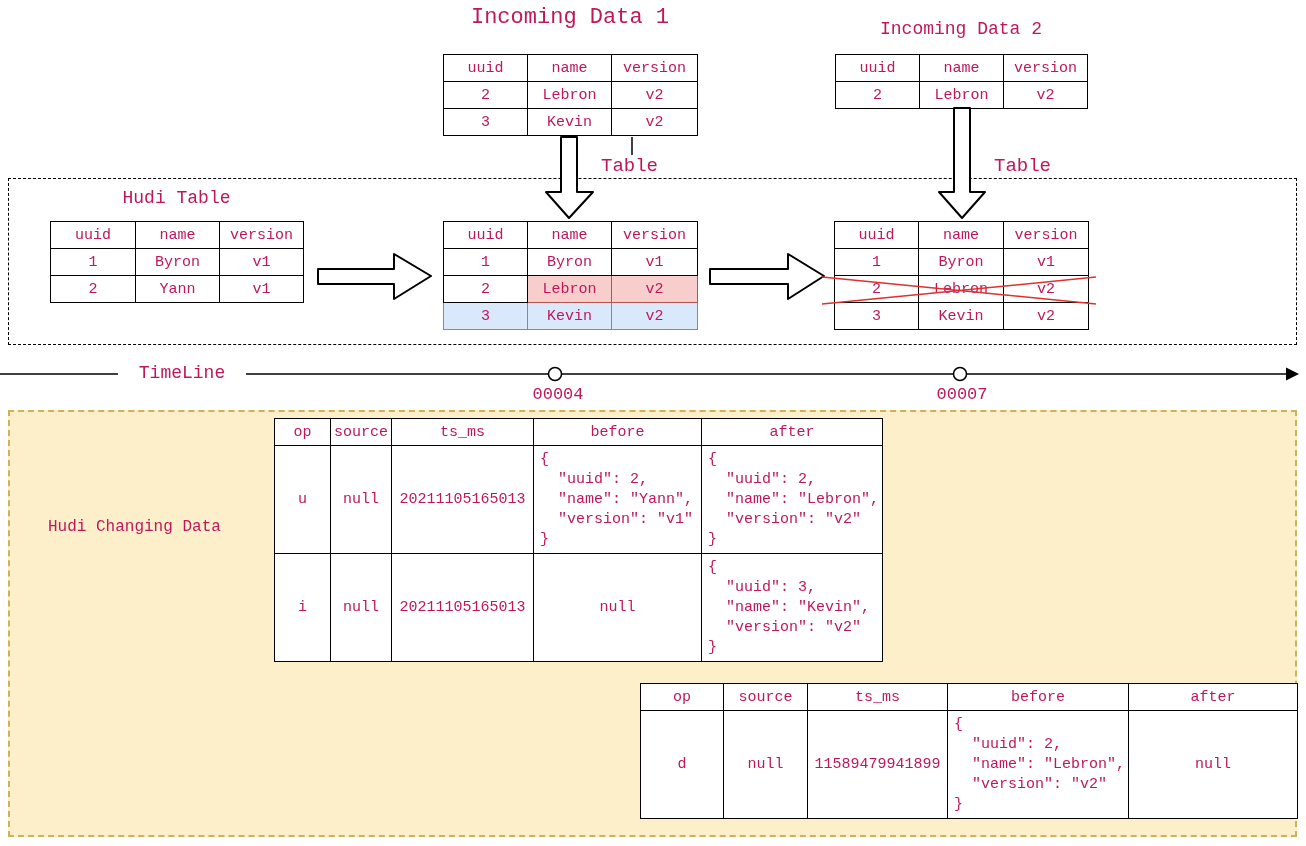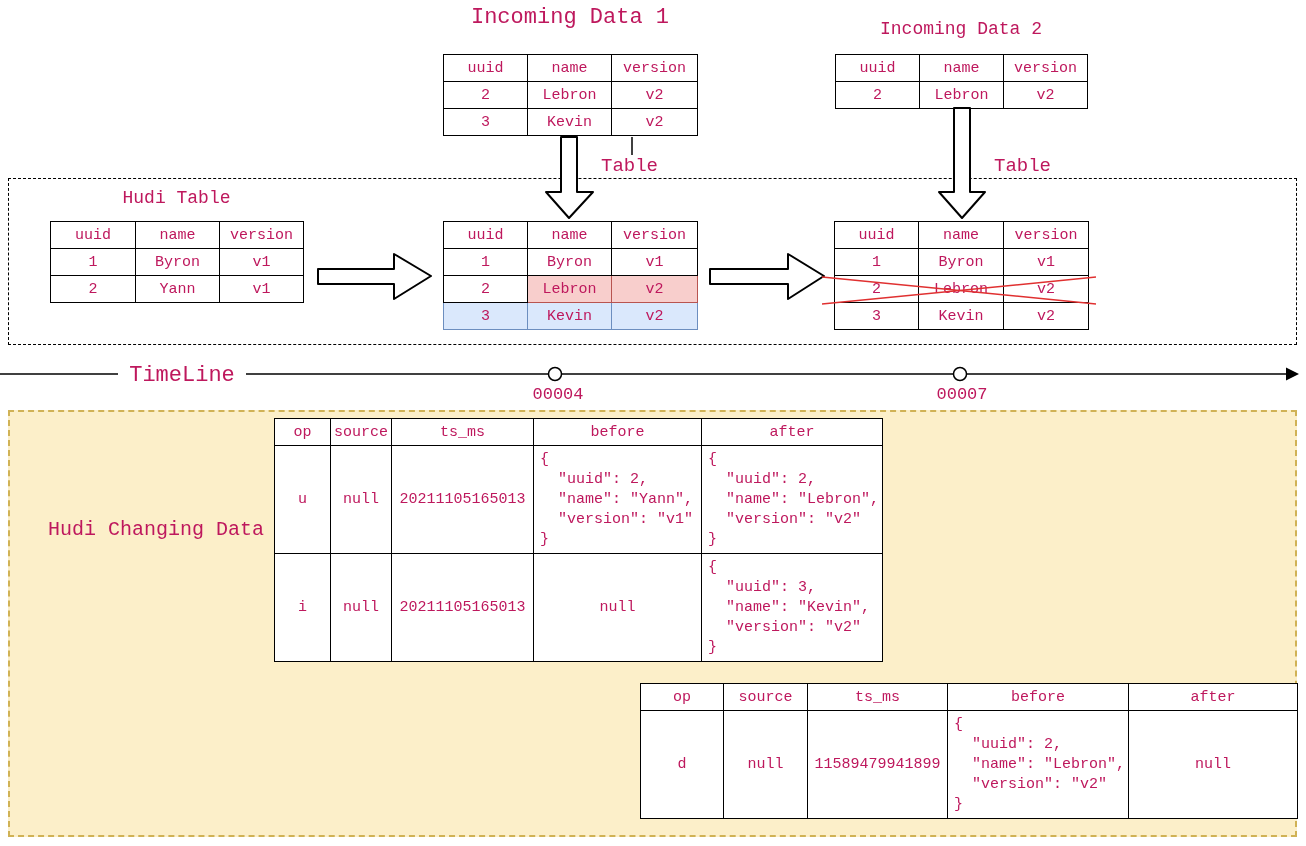--- a/index.html
+++ b/index.html
@@ -28,24 +28,24 @@
   #cdc-table-1 tbody tr, #cdc-table-2 tbody tr { height:108px; }
   .dtable td.json { text-align:left; white-space:pre; line-height:20px; padding-left:6px; }
 
   
   .lbl { position:absolute; z-index:5; white-space:nowrap; }
   #incoming1-title { left:443px; top:5px;  width:254px; text-align:center; font-size:22px; }
   #incoming2-title { left:835px; top:19px;  width:252px; text-align:center; font-size:18px; }
   #hudi-box-title  { left:50px;  top:188px; width:253px; text-align:center; font-size:18px; }
   #upsert-label    { left:601px; top:155px; font-size:19px; }
   #delete-label    { left:994px; top:155px; font-size:19px; }
-  #timeline-label  { left:118px; top:363px; width:128px; text-align:center; font-size:22px; }
+  #timeline-label  { left:118px; top:363px; width:128px; text-align:center; font-size:18px; }
   #instant-1-label { left:508px; top:385px; width:100px; text-align:center; font-size:17px; }
   #instant-2-label { left:912px; top:385px; width:100px; text-align:center; font-size:17px; }
-  #changing-title  { left:48px;  top:518px; font-size:20px; }
+  #changing-title  { left:48px;  top:518px; font-size:16px; }
 
   
   #overlay { position:absolute; left:0; top:0; width:1306px; height:846px; z-index:4; pointer-events:none; }
   .hollow-arrow { fill:#fff; stroke:#000; stroke-width:2; stroke-linejoin:round; }
   .axis-line { stroke:#000; stroke-width:1.5; }
   .instant-dot { fill:#fff; stroke:#000; stroke-width:1.5; }
   .cross-line { stroke:var(--delete_cross); stroke-width:1.5; }
   .leader-line { stroke:#000; stroke-width:1.5; }
 </style>
 </head>

